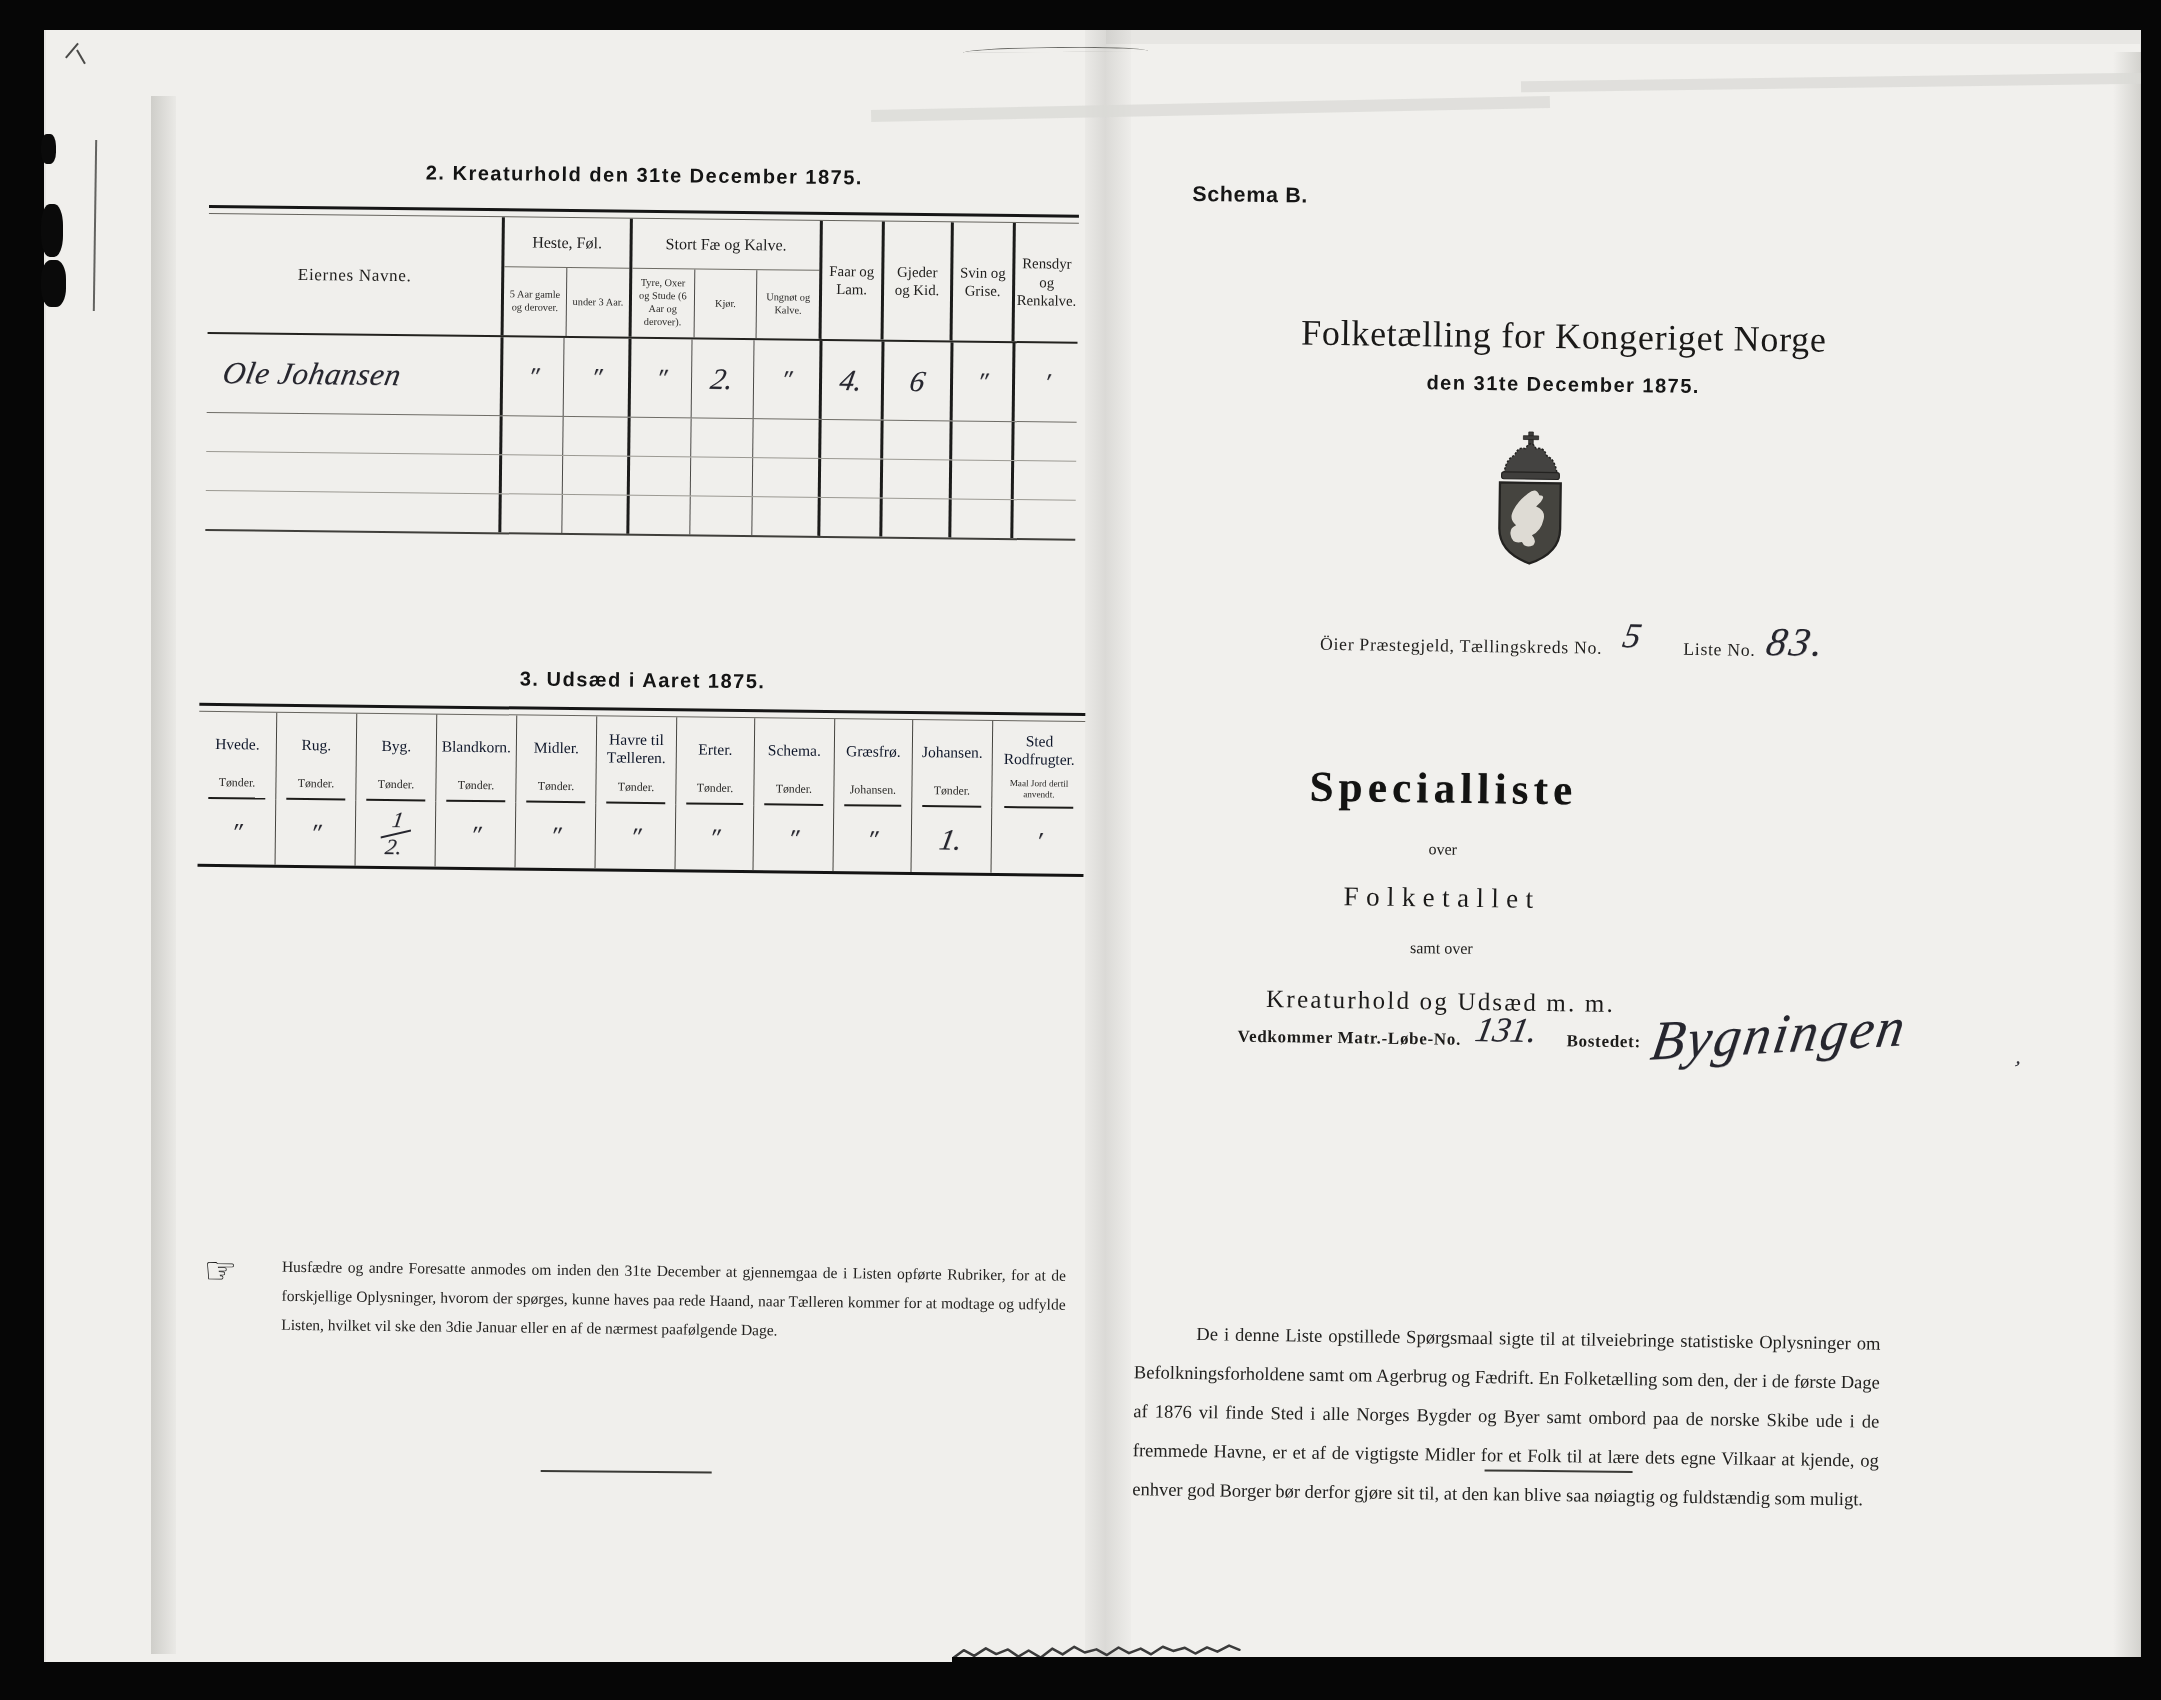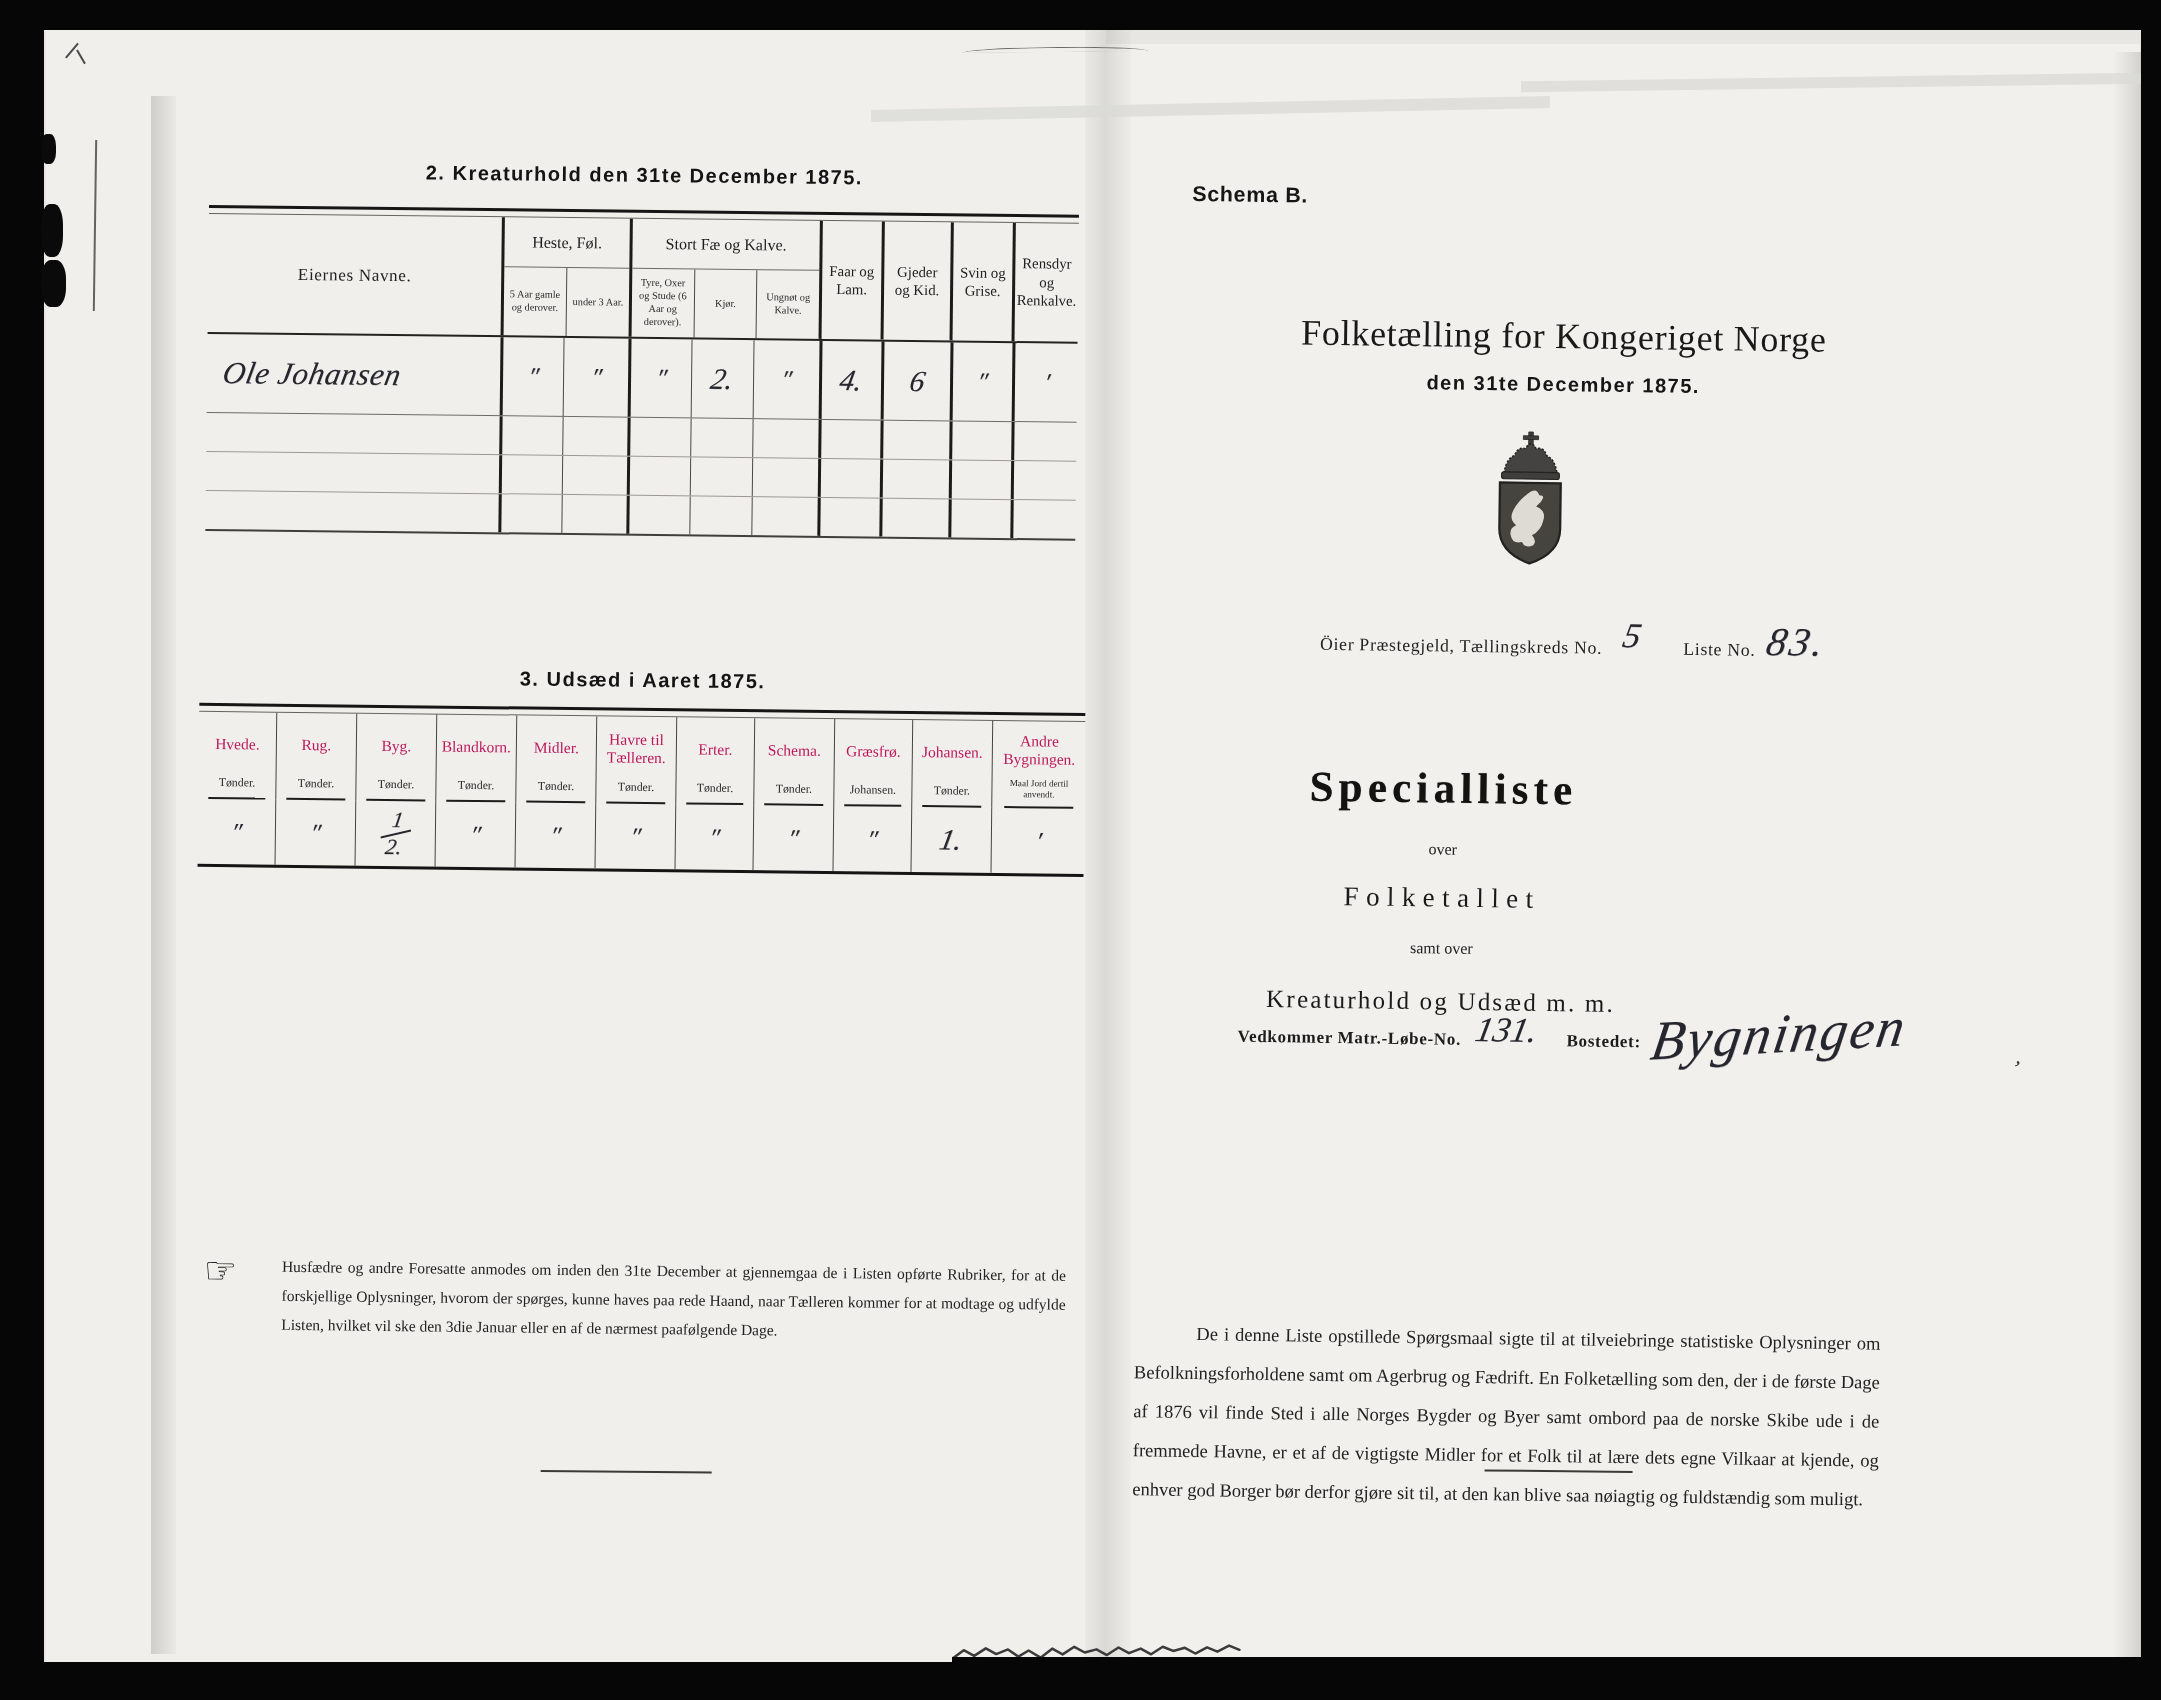--- a/index.html
+++ b/index.html
@@ -64,21 +64,21 @@
   .owner{font-size:31px;letter-spacing:0.7px;}
   .ditto{font-size:25px;}
   .hnum{font-size:29.5px;}
   
   .t2{position:absolute;left:205px;top:703px;width:886px;}
   .t2-header{display:grid;grid-template-columns:77px 80px 80px 80px 80px 80px 78px 80px 78px 80px 94px;
              height:87px;}
   .t2h{position:relative;display:flex;flex-direction:column;align-items:center;justify-content:flex-end;
        box-sizing:border-box;padding:4.4px 3px 8.9px;}
   .t2h .cname{flex:1;display:flex;align-items:center;justify-content:center;text-align:center;
-              font-size:15.5px;line-height:1.2;color:#be185d;}
+              font-size:15.5px;line-height:1.2;color:#0f172a;}
   .t2h .cunit{font-size:11.8px;margin-top:3px;color:#2a2927;}
   .t2h .cunit.small{font-size:9.2px;line-height:1.15;text-align:center;}
   .t2h::after{content:"";position:absolute;left:13%;right:13%;bottom:0;height:2.2px;background:#1d1c1a;}
   .t2-row{display:grid;grid-template-columns:77px 80px 80px 80px 80px 80px 78px 80px 78px 80px 94px;
           height:65px;border-bottom:3.7px solid #141414;}
   .t2-row .rc{box-sizing:border-box;display:flex;align-items:center;justify-content:center;}
   .t2 .bL-thin{border-left:1.5px solid #45443f;}
   .frac{display:inline-flex;flex-direction:column;align-items:center;line-height:1;transform:skewX(-8deg);}
   .frac .ftop{font-size:22px;}
   .frac .fbar{width:29.5px;height:2.2px;background:#26262e;transform:rotate(-14deg);margin:1.5px 0;}
@@ -279,21 +279,21 @@
           </div>
         <div class="t2h bL-thin">
             <div class="cname">Græsfrø.</div>
             <div class="cunit">Johansen.</div>
           </div>
         <div class="t2h bL-thin">
             <div class="cname">Johansen.</div>
             <div class="cunit">Tønder.</div>
           </div>
         <div class="t2h bL-thin">
-            <div class="cname">Andre Bygningen.</div>
+            <div class="cname">Sted Rodfrugter.</div>
             <div class="cunit small">Maal Jord dertil anvendt.</div>
           </div>
       </div>
 
       <div class="t2-row">
         <div class="rc">
             <span class="hand skew ditto">″</span>
           </div>
         <div class="rc bL-thin">
             <span class="hand skew ditto">″</span>

